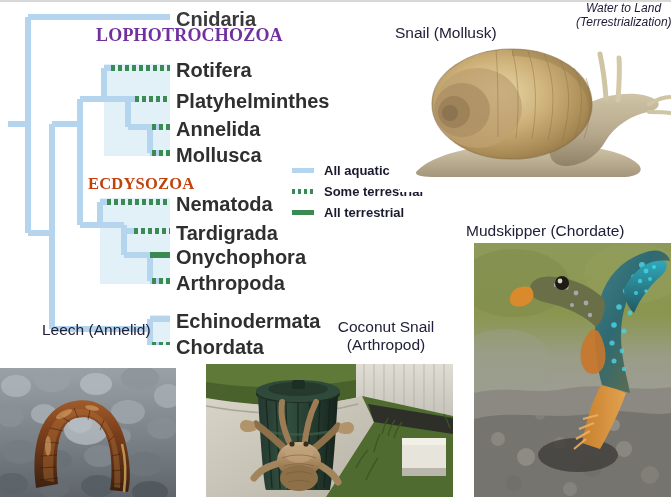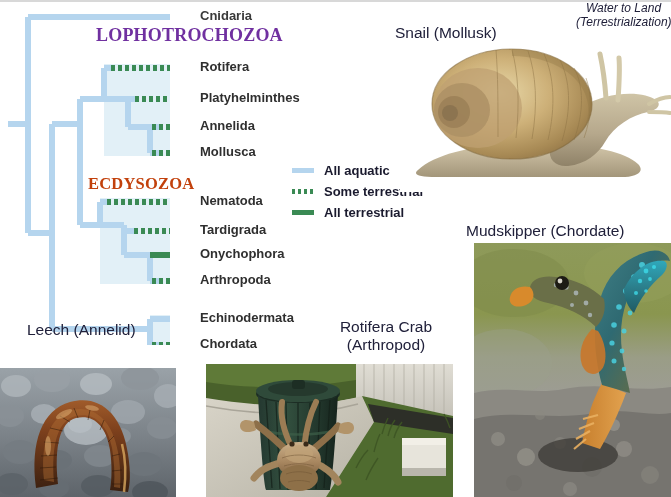--- a/index.html
+++ b/index.html
@@ -14,22 +14,22 @@
   
   .toprule{position:absolute;left:0;top:0;width:671px;height:2px;background:#d8d8d8;}
 
   
   #tree-svg{position:absolute;left:0;top:0;width:360px;height:345px;}
 
   
   .taxon{
     position:absolute;
     font-family:"Liberation Sans", sans-serif;
-    font-size:13px;font-weight:bold;color:#2f2f2f;
-    white-space:nowrap;line-height:1;margin-left:24px;
+    font-size:20px;font-weight:bold;color:#2f2f2f;
+    white-space:nowrap;line-height:1;
   }
   .taxon.light{font-weight:bold;color:#3a3a3a;}
 
   
   .clade{
     position:absolute;white-space:nowrap;line-height:1;
     font-family:Liberation Serif, serif;
     font-weight:bold;letter-spacing:.2px;
   }
   #clade-lopho{font-size:18px;color:#7030a0;left:96px;top:26px;}
@@ -335,21 +335,21 @@
 
       <circle cx="88" cy="40" r="7" fill="#1d1b14"></circle>
       <circle cx="86" cy="38" r="2.4" fill="#d6d3c8"></circle>
 
       <path d="M56,44 C46,42 38,46 36,54 C34,62 42,66 52,62 C60,59 62,50 56,44 Z" fill="#d88a2c"></path>
       <path d="M118,86 C108,96 104,110 108,122 C112,132 122,134 128,126
                C134,118 132,100 124,88 Z" fill="#c9772a" opacity=".9"></path>
     </svg>
   </div>
 
-  <div class="caption" style="left:27px;top:321px;">Leech (Annelid)</div>
+  <div class="caption" style="left:42px;top:321px;">Leech (Annelid)</div>
 
   <div class="photo" style="left:0px;top:368px;width:176px;height:129px;">
     <svg viewBox="0 0 176 129" xmlns="http://www.w3.org/2000/svg">
       <defs>
         <linearGradient id="gravelG" x1="0" y1="0" x2="0" y2="1">
           <stop offset="0%" stop-color="#9aa2a8"></stop>
           <stop offset="50%" stop-color="#7d848a"></stop>
           <stop offset="100%" stop-color="#5e646a"></stop>
         </linearGradient>
         <linearGradient id="leechG" x1="0" y1="0" x2="0" y2="1">
@@ -411,21 +411,21 @@
 
       <g fill="#e2b478" opacity=".5">
         <ellipse cx="64" cy="46" rx="9" ry="3" transform="rotate(-28 64 46)"></ellipse>
         <ellipse cx="92" cy="40" rx="7" ry="2.5" transform="rotate(12 92 40)"></ellipse>
         <ellipse cx="48" cy="78" rx="3" ry="10"></ellipse>
       </g>
     </svg>
   </div>
 
   <div class="caption ctr" style="left:318px;top:318px;width:136px;">
-    <span>Rotifera Crab</span><br>
+    <span>Coconut Snail</span><br>
     <span>(Arthropod)</span>
   </div>
 
   <div class="photo" style="left:206px;top:364px;width:247px;height:133px;">
     <svg viewBox="0 0 247 133" xmlns="http://www.w3.org/2000/svg">
       <defs>
         <linearGradient id="pathG" x1="0" y1="0" x2="1" y2="1">
           <stop offset="0%" stop-color="#d8d4c8"></stop>
           <stop offset="100%" stop-color="#b7b3a6"></stop>
         </linearGradient>

